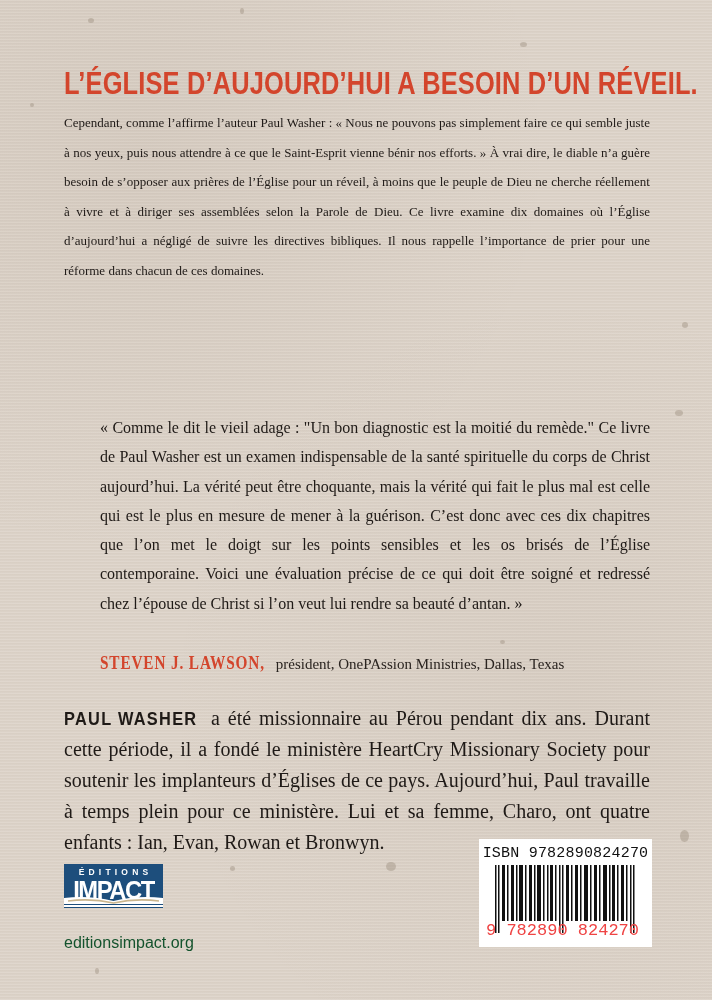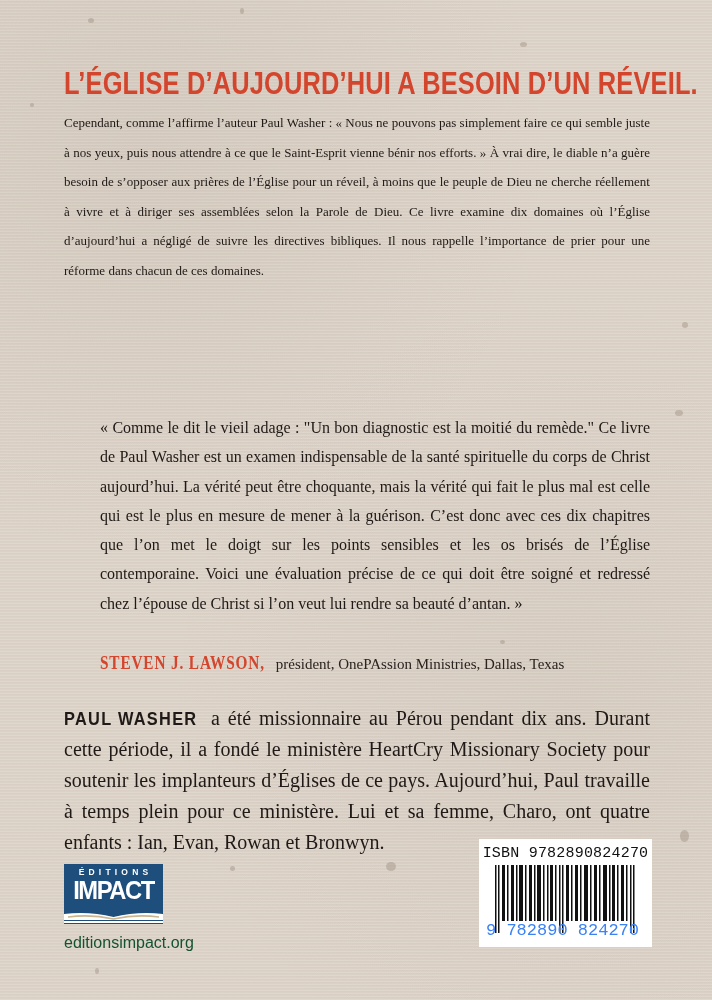--- a/index.html
+++ b/index.html
@@ -47,21 +47,21 @@
       font-size: 20px; line-height: 31px; text-align: justify;
     }
     .bio .author {
       font-family: "Liberation Sans", "DejaVu Sans", sans-serif;
       font-weight: bold; font-size: 19px; letter-spacing: 1.5px;
       display: inline-block; transform: scaleX(0.86); transform-origin: left center;
       margin-right: -16px;
     }
 
     .logo {
-      position: absolute; left: 64px; top: 864px; width: 99px; height: 60px;
+      position: absolute; left: 64px; top: 864px; width: 99px; height: 44px;
       background: #1d4e7c; overflow: hidden;
     }
     .logo .editions {
       position: absolute; left: 0; right: 0; top: 3px; text-align: center;
       font-family: "Liberation Sans", "DejaVu Sans", sans-serif;
       font-weight: bold; font-size: 8.5px; letter-spacing: 4.2px; color: #ffffff;
       padding-left: 4px;
     }
     .logo .impact {
       position: absolute; left: 0; right: 0; top: 12px; text-align: center;
@@ -87,21 +87,21 @@
     }
     .barcode-box .isbn-top {
       position: absolute; left: 0; right: 0; top: 6px; text-align: center;
       font-family: "Liberation Mono", "DejaVu Sans Mono", monospace;
       font-size: 15px; color: #111; letter-spacing: 0.2px;
     }
     .barcode-box svg { position: absolute; left: 8px; top: 26px; }
     .barcode-box .isbn-bottom {
       position: absolute; left: 7px; top: 82px;
       font-family: "Liberation Mono", "DejaVu Sans Mono", monospace;
-      font-size: 17px; color: #3b82f6;
+      font-size: 17px; color: #ef4444;
     }
   </style>
 </head>
 <body>
 
 <div class="speck" style="left:88px;top:18px;width:6px;height:5px;"></div>
 <div class="speck" style="left:240px;top:8px;width:4px;height:6px;"></div>
 <div class="speck" style="left:520px;top:42px;width:7px;height:5px;"></div>
 <div class="speck" style="left:30px;top:103px;width:4px;height:4px;"></div>
 <div class="speck" style="left:682px;top:322px;width:6px;height:6px;"></div>

